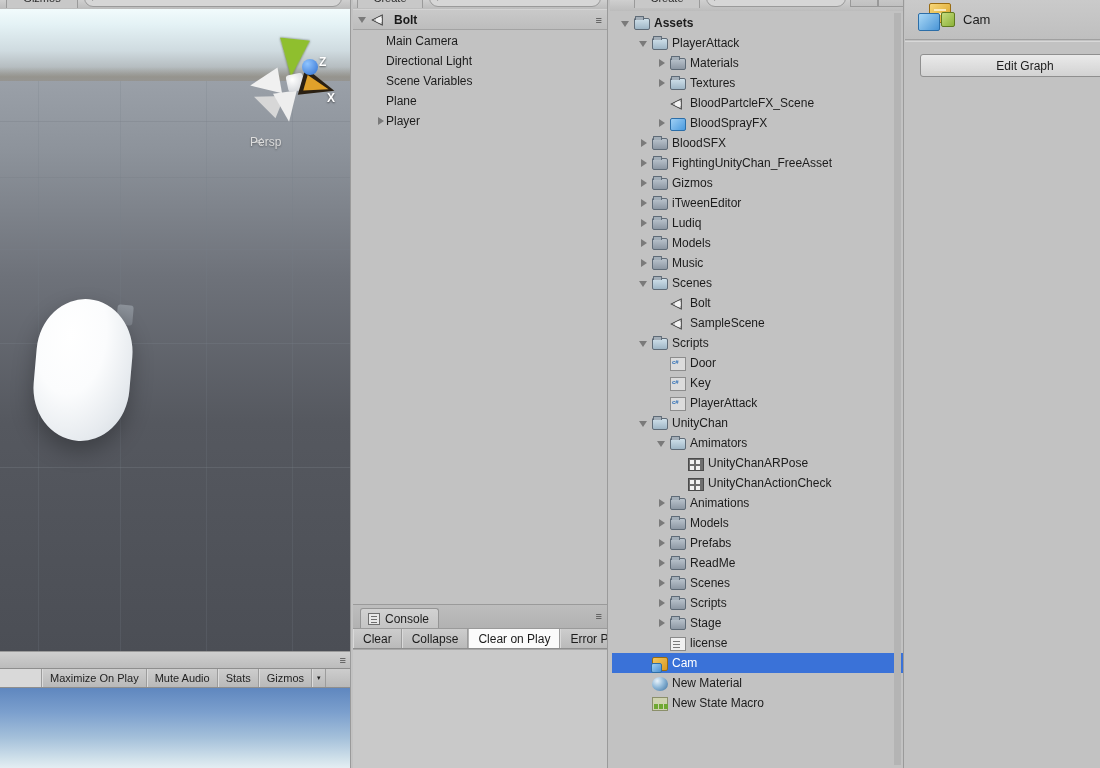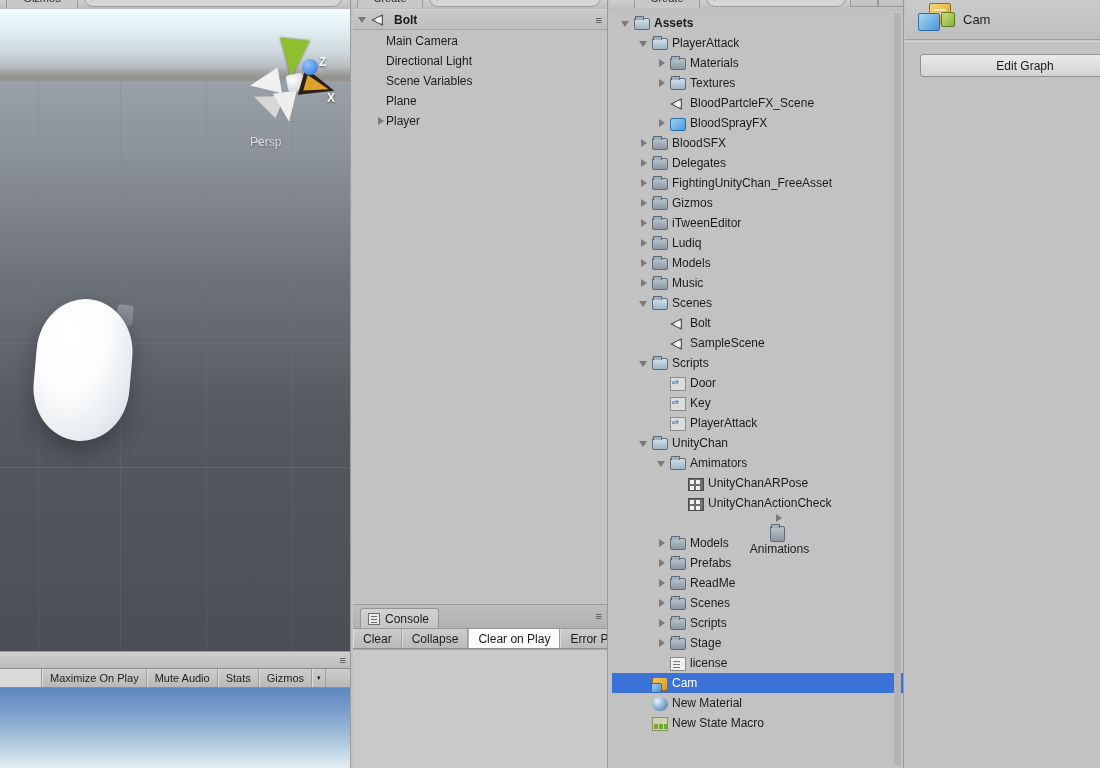--- a/index.html
+++ b/index.html
@@ -512,25 +512,20 @@
           <span>BloodSprayFX</span>
         </div>
         <div class="prow" style="padding-left: 26px;">
           <span class="foldout closed" style="margin-right: 3px;"></span>
           <span class="ico ico-folder"></span>
           <span>BloodSFX</span>
         </div>
         <div class="prow" style="padding-left: 26px;">
           <span class="foldout closed" style="margin-right: 3px;"></span>
           <span class="ico ico-folder"></span>
-          <span>Delegates</span>
-        </div>
-        <div class="prow" style="padding-left: 26px;">
-          <span class="foldout closed" style="margin-right: 3px;"></span>
-          <span class="ico ico-folder"></span>
           <span>FightingUnityChan_FreeAsset</span>
         </div>
         <div class="prow" style="padding-left: 26px;">
           <span class="foldout closed" style="margin-right: 3px;"></span>
           <span class="ico ico-folder"></span>
           <span>Gizmos</span>
         </div>
         <div class="prow" style="padding-left: 26px;">
           <span class="foldout closed" style="margin-right: 3px;"></span>
           <span class="ico ico-folder"></span>
@@ -599,21 +594,21 @@
         <div class="prow" style="padding-left: 62px;">
           <span class="foldout" style="margin-right: 3px;"></span>
           <span class="ico ico-animctrl"></span>
           <span>UnityChanARPose</span>
         </div>
         <div class="prow" style="padding-left: 62px;">
           <span class="foldout" style="margin-right: 3px;"></span>
           <span class="ico ico-animctrl"></span>
           <span>UnityChanActionCheck</span>
         </div>
-        <div class="prow" style="padding-left: 44px; flex-direction: column;">
+        <div class="prow" style="padding-left: 44px;">
           <span class="foldout closed" style="margin-right: 3px;"></span>
           <span class="ico ico-folder"></span>
           <span>Animations</span>
         </div>
         <div class="prow" style="padding-left: 44px;">
           <span class="foldout closed" style="margin-right: 3px;"></span>
           <span class="ico ico-folder"></span>
           <span>Models</span>
         </div>
         <div class="prow" style="padding-left: 44px;">

